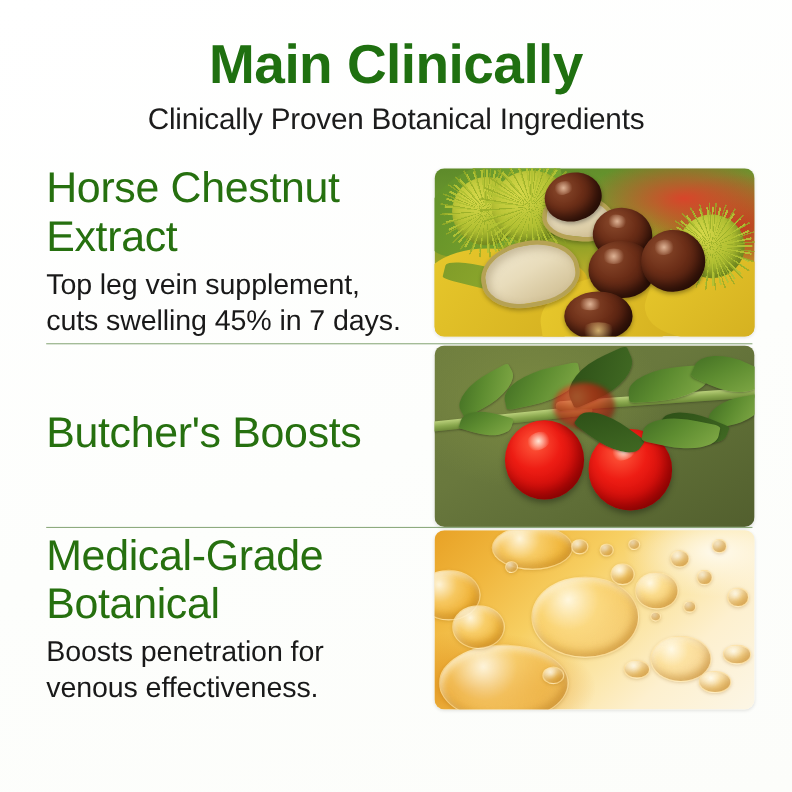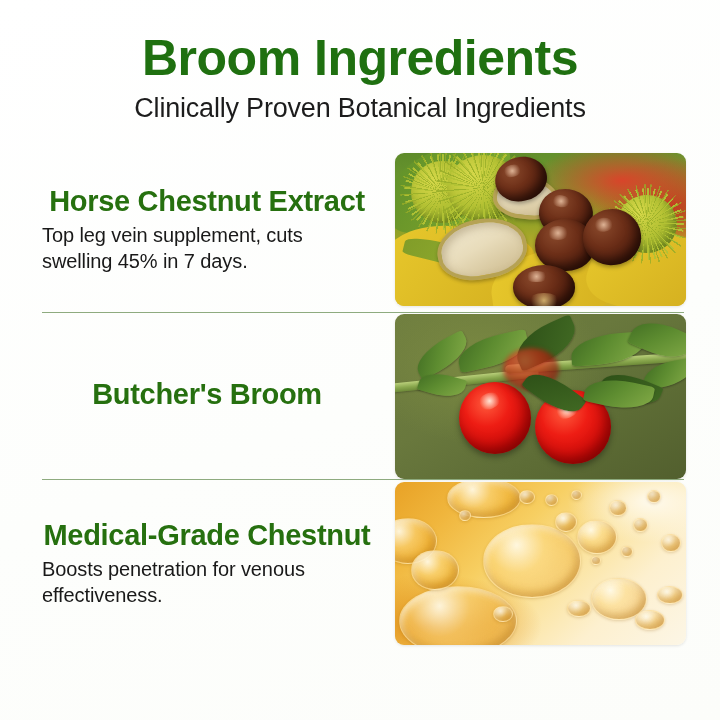--- a/index.html
+++ b/index.html
@@ -56,30 +56,29 @@
     padding: 0 34px 0 42px;
     box-sizing: border-box;
     height: 166px;
   }
   .row-text {
     width: 330px;
     flex: 0 0 330px;
   }
   .ing-name {
     margin: 0 0 4px 0;
-    font-size: 29px;
-    font-weight: bold;
+    font-size: 39px;
+    font-weight: normal;
     color: #26700f;
     line-height: 1.13;
     letter-spacing: -0.3px;
-    text-align: center;
   }
   .ing-desc {
     margin: 0;
-    font-size: 20px;
+    font-size: 26px;
     color: #191919;
     line-height: 1.30;
     letter-spacing: -0.1px;
   }
 
   .row-media {
     flex: 0 0 291px;
     width: 291px;
     height: 153px;
     border-radius: 9px;
@@ -240,21 +239,21 @@
         rgba(250,206,110,0.6) 45%,
         rgba(226,152,26,0.5) 100%);
   }
 </style>
 </head>
 <body>
 
 <div class="page">
 
   <div class="header">
-    <h1 class="main-title">Broom Ingredients</h1>
+    <h1 class="main-title">Main Clinically</h1>
     <h2 class="sub-title">Clinically Proven Botanical Ingredients</h2>
   </div>
 
   <div class="rows">
 
     <div class="row">
       <div class="row-text">
         <p class="ing-name">Horse Chestnut Extract</p>
         <p class="ing-desc">Top leg vein supplement, cuts swelling 45% in 7 days.</p>
       </div>
@@ -292,21 +291,21 @@
               <div class="pale"></div>
           </div>
         </div>
       </div>
     </div>
 
     <div class="divider"></div>
 
     <div class="row">
       <div class="row-text">
-        <p class="ing-name">Butcher's Broom</p>
+        <p class="ing-name">Butcher's Boosts</p>
       </div>
       <div class="row-media">
         <div class="art">
           <div class="broom-bg"></div>
 
           <div class="stem" style="left:-6px; top:62px; width:150px; transform:rotate(-6deg);"></div>
           <div class="stem" style="left:110px; top:44px; width:200px; transform:rotate(-4deg);"></div>
 
           <div class="bleaf" style="left:18px; top:28px; width:58px; height:26px; transform:rotate(-28deg);"></div>
           <div class="bleaf" style="left:62px; top:22px; width:72px; height:30px; transform:rotate(-12deg);"></div>
@@ -328,21 +327,21 @@
           <div class="bleaf dark" style="left:128px; top:66px; width:62px; height:26px; transform:rotate(36deg); z-index:3;"></div>
           <div class="bleaf" style="left:190px; top:66px; width:68px; height:28px; transform:rotate(12deg); z-index:3;"></div>
         </div>
       </div>
     </div>
 
     <div class="divider"></div>
 
     <div class="row">
       <div class="row-text">
-        <p class="ing-name">Medical-Grade Chestnut</p>
+        <p class="ing-name">Medical-Grade Botanical</p>
         <p class="ing-desc">Boosts penetration for venous effectiveness.</p>
       </div>
       <div class="row-media">
         <div class="art">
           <div class="oil-bg"></div>
 
           <div class="bub" style="left:88px; top:42px; width:98px; height:74px;"></div>
           <div class="bub" style="left:4px; top:104px; width:118px; height:70px;"></div>
           <div class="bub" style="left:52px; top:-4px; width:74px; height:40px;"></div>
           <div class="bub" style="left:-16px; top:36px; width:58px; height:46px;"></div>

